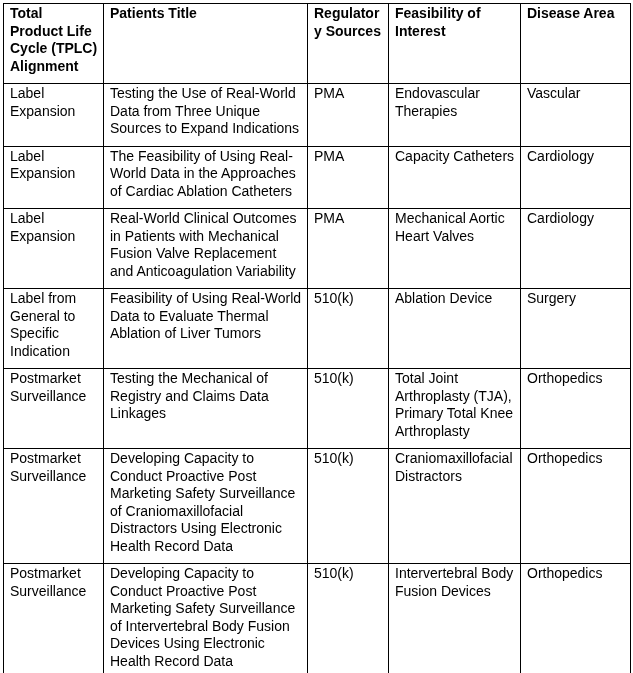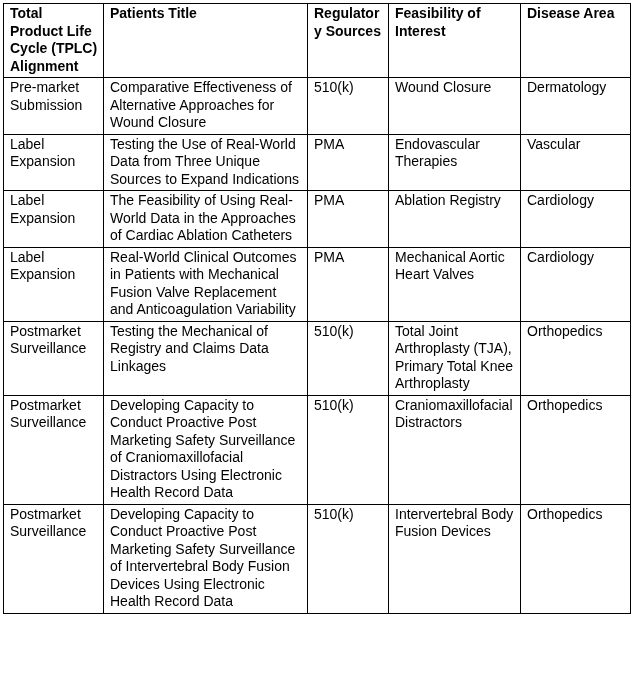--- a/index.html
+++ b/index.html
@@ -26,21 +26,21 @@
     width: 627px;
     background: #ffffff;
   }
   table.doc-table th,
   table.doc-table td {
     border: 1.5px solid #000000;
     vertical-align: top;
     text-align: left;
     font-size: 14px;
     line-height: 17.5px;
-    padding: 1px 5px 2px 6px;
+    padding: 1px 5px 8px 6px;
     word-wrap: break-word;
     color: #000000;
   }
   table.doc-table th {
     font-weight: bold;
   }
 </style>
 </head>
 <body>
 
@@ -57,46 +57,46 @@
       <tr id="header-row">
           <th>Total Product Life Cycle (TPLC) Alignment</th>
           <th>Patients Title</th>
           <th>Regulatory Sources</th>
           <th>Feasibility of Interest</th>
           <th>Disease Area</th>
         </tr>
     </thead>
     <tbody id="table-body">
         <tr>
-          <td>Pre-market Submission</td>
-          <td>Comparative Effectiveness of Alternative Approaches for Wound Closure</td>
-          <td>510(k)</td>
-          <td>Wound Closure</td>
-          <td>Dermatology</td>
-        </tr>
-        <tr>
           <td>Label Expansion</td>
           <td>Testing the Use of Real-World Data from Three Unique Sources to Expand Indications</td>
           <td>PMA</td>
           <td>Endovascular Therapies</td>
           <td>Vascular</td>
         </tr>
         <tr>
           <td>Label Expansion</td>
           <td>The Feasibility of Using Real-World Data in the Approaches of Cardiac Ablation Catheters</td>
           <td>PMA</td>
-          <td>Ablation Registry</td>
+          <td>Capacity Catheters</td>
           <td>Cardiology</td>
         </tr>
         <tr>
           <td>Label Expansion</td>
           <td>Real-World Clinical Outcomes in Patients with Mechanical Fusion Valve Replacement and Anticoagulation Variability</td>
           <td>PMA</td>
           <td>Mechanical Aortic Heart Valves</td>
           <td>Cardiology</td>
+        </tr>
+        <tr>
+          <td>Label from General to Specific Indication</td>
+          <td>Feasibility of Using Real-World Data to Evaluate Thermal Ablation of Liver Tumors</td>
+          <td>510(k)</td>
+          <td>Ablation Device</td>
+          <td>Surgery</td>
         </tr>
         <tr>
           <td>Postmarket Surveillance</td>
           <td>Testing the Mechanical of Registry and Claims Data Linkages</td>
           <td>510(k)</td>
           <td>Total Joint Arthroplasty (TJA), Primary Total Knee Arthroplasty</td>
           <td>Orthopedics</td>
         </tr>
         <tr>
           <td>Postmarket Surveillance</td>

